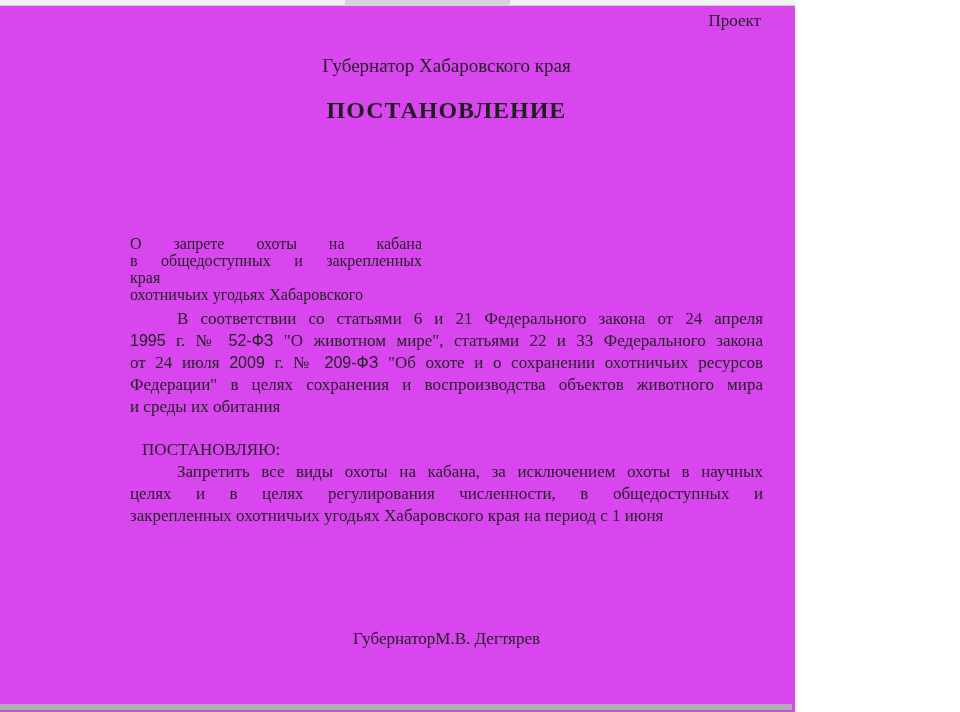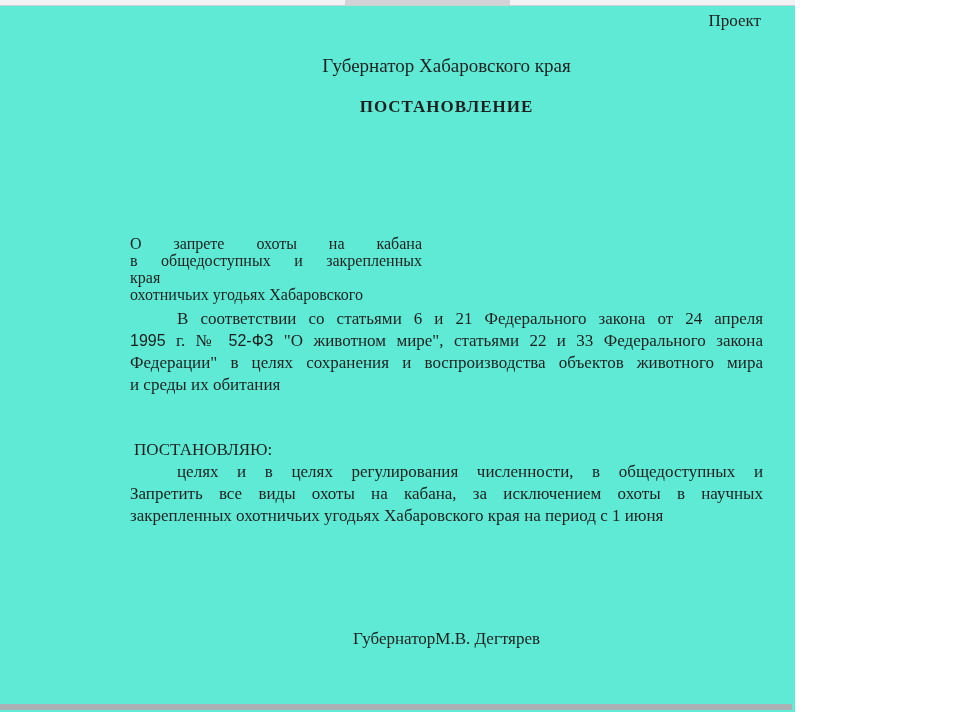--- a/index.html
+++ b/index.html
@@ -1,42 +1,42 @@
 <!DOCTYPE html>
 <html><head>
 <meta charset="utf-8">
 <style>
   * { margin: 0; padding: 0; box-sizing: border-box; }
   html, body { width: 960px; height: 712px; background: #ffffff; overflow: hidden; }
   body { font-family: "Liberation Serif", serif; color: #1f1f1f; position: relative; }
 
   
-  .viewer { position: absolute; left: 0; top: 0; width: 795px; height: 712px; background: #5eead4; }
+  .viewer { position: absolute; left: 0; top: 0; width: 795px; height: 712px; background: #d946ef; }
 
   .hscroll-top { position: absolute; left: 0; top: 0; width: 795px; height: 6px;
                  background: #f2f2f4; border-bottom: 1px solid #cfd0d3; }
   .hscroll-top .thumb { position: absolute; left: 345px; top: 0; width: 165px; height: 5px;
                         background: #d2d3d6; }
 
   .hscroll-bottom { position: absolute; left: 0; top: 704px; width: 792px; height: 6px;
                     background: #abb0b4; }
 
   
   .doc { position: absolute; left: 130px; top: 0; width: 633px; font-size: 17px; }
 
   .draft    { position: absolute; top: 11px;  left: 0; width: 633px; text-align: right; padding-right: 2px; }
   .authority{ position: absolute; top: 55px;  left: 0; width: 633px; text-align: center; font-size: 19px; }
   .doctitle { position: absolute; top: 97px;  left: 0; width: 633px; text-align: center;
-              font-weight: bold; font-size: 17px; letter-spacing: 1px; }
+              font-weight: bold; font-size: 24px; letter-spacing: 1px; }
 
   .subject  { position: absolute; top: 235px; left: 0; width: 292px;
               font-size: 16px; line-height: 17px; }
 
   .preamble { position: absolute; top: 308px; left: 0; width: 633px; line-height: 22px; }
-  .resolve  { position: absolute; top: 439px; left: 4px; width: 633px; line-height: 22px; }
+  .resolve  { position: absolute; top: 439px; left: 12px; width: 633px; line-height: 22px; }
   .operative{ position: absolute; top: 461px; left: 0; width: 633px; line-height: 22px; }
 
   .signature{ position: absolute; top: 629px; left: 0; width: 633px;
               display: flex; justify-content: center; }
 
   
   .lines .ln { text-align: justify; text-align-last: justify; white-space: normal; }
   .lines .ln:last-child { text-align-last: left; }
   .para .ln:first-child { text-indent: 47px; }
 
@@ -62,29 +62,30 @@
     <div class="subject lines">
         <div class="ln"><span>О запрете охоты на кабана</span></div>
         <div class="ln"><span>в общедоступных и закрепленных</span></div>
         <div class="ln"><span>края</span></div>
         <div class="ln"><span>охотничьих угодьях Хабаровского</span></div>
       </div>
 
     <div class="preamble lines para">
         <div class="ln"><span>В соответствии со статьями 6 и 21 Федерального закона от 24 апреля</span></div>
         <div class="ln"><span class="sans">1995</span><span> г. № </span><span class="sans">52-ФЗ</span><span> "О животном мире", статьями 22 и 33 Федерального закона</span></div>
+        <div class="ln"><span>от 24 июля </span><span class="sans">2009</span><span> г. № </span><span class="sans">209-ФЗ</span><span> "Об охоте и о сохранении охотничьих ресурсов</span></div>
         <div class="ln"><span>Федерации" в целях сохранения и воспроизводства объектов животного мира</span></div>
         <div class="ln"><span>и среды их обитания</span></div>
       </div>
 
     <div class="resolve">ПОСТАНОВЛЯЮ:</div>
 
     <div class="operative lines para">
+        <div class="ln"><span>Запретить все виды охоты на кабана, за исключением охоты в научных</span></div>
         <div class="ln"><span>целях и в целях регулирования численности, в общедоступных и</span></div>
-        <div class="ln"><span>Запретить все виды охоты на кабана, за исключением охоты в научных</span></div>
         <div class="ln"><span>закрепленных охотничьих угодьях Хабаровского края на период с 1 июня</span></div>
       </div>
 
     <div class="signature">
       <span>Губернатор</span>
       <span>М.В. Дегтярев</span>
     </div>
 
   </div>
 

